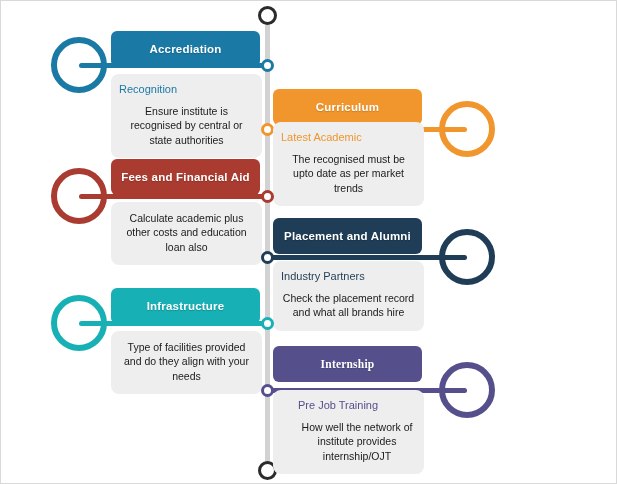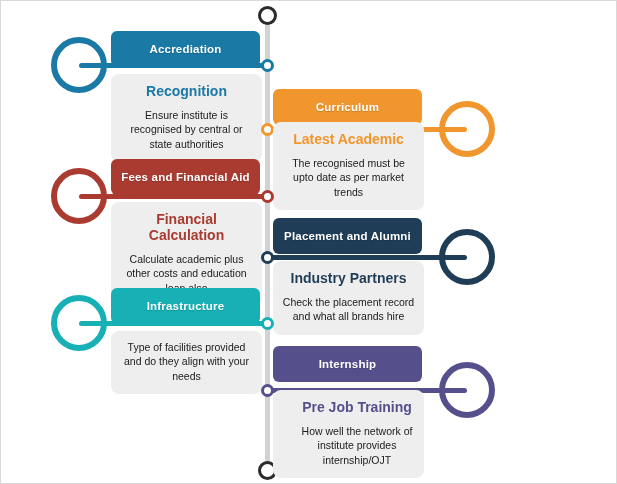--- a/index.html
+++ b/index.html
@@ -90,23 +90,23 @@
   
   .card {
     position: absolute;
     width: 151px;
     background: #eeeeee;
     border-radius: 8px;
     padding: 9px 8px 11px 8px;
     box-sizing: border-box;
   }
   .card-title {
-    font-size: 14px;
-    font-weight: bold;
-    text-align: center;
+    font-size: 11px;
+    font-weight: normal;
+    text-align: left;
     margin-bottom: 9px;
   }
   .card-body {
     font-size: 10.5px;
     color: #1a1a1a;
     text-align: center;
     line-height: 1.38;
   }
 </style>
 </head>
@@ -133,41 +133,40 @@
       <div class="pill" style="background: rgb(240, 150, 45); top: 88px; left: 272px;">Curriculum</div>
       <div class="card" style="background: rgb(238, 238, 238); top: 121px; left: 272px;">
         <div class="card-title" style="color: rgb(240, 150, 45);">Latest Academic</div>
         <div class="card-body">The recognised must be upto date as per market trends</div>
       </div>
       <div class="connector" style="background: rgb(169, 59, 48); top: 193px; left: 78px; width: 188px;"></div>
       <div class="big-ring" style="border-color: rgb(169, 59, 48); left: 50px; top: 167px;"></div>
       <div class="node" style="border-color: rgb(169, 59, 48); top: 189px;"></div>
       <div class="pill" style="background: rgb(169, 59, 48); top: 158px; left: 110px;">Fees and Financial Aid</div>
       <div class="card" style="background: rgb(238, 238, 238); top: 201px; left: 110px;">
-        <div class="card-title" style="color: rgb(169, 59, 48);">Financial Calculation</div>
         <div class="card-body">Calculate academic plus other costs and education loan also</div>
       </div>
       <div class="connector" style="background: rgb(31, 61, 86); top: 254px; left: 266px; width: 200px;"></div>
       <div class="big-ring" style="border-color: rgb(31, 61, 86); left: 438px; top: 228px;"></div>
       <div class="node" style="border-color: rgb(31, 61, 86); top: 250px;"></div>
       <div class="pill" style="background: rgb(31, 61, 86); top: 217px; left: 272px; border-radius: 6px;">Placement and Alumni</div>
       <div class="card" style="background: rgb(238, 238, 238); top: 260px; left: 272px;">
         <div class="card-title" style="color: rgb(31, 61, 86);">Industry Partners</div>
         <div class="card-body">Check the placement record and what all brands hire</div>
       </div>
       <div class="connector" style="background: rgb(22, 176, 181); top: 320px; left: 78px; width: 188px;"></div>
       <div class="big-ring" style="border-color: rgb(22, 176, 181); left: 50px; top: 294px;"></div>
       <div class="node" style="border-color: rgb(22, 176, 181); top: 316px;"></div>
       <div class="pill" style="background: rgb(22, 176, 181); top: 287px; left: 110px;">Infrastructure</div>
       <div class="card" style="background: rgb(238, 238, 238); top: 330px; left: 110px;">
         <div class="card-body">Type of facilities provided and do they align with your needs</div>
       </div>
       <div class="connector" style="background: rgb(85, 80, 140); top: 387px; left: 266px; width: 200px;"></div>
       <div class="big-ring" style="border-color: rgb(85, 80, 140); left: 438px; top: 361px;"></div>
       <div class="node" style="border-color: rgb(85, 80, 140); top: 383px;"></div>
-      <div class="pill" style="background: rgb(85, 80, 140); top: 345px; left: 272px;">Internship</div>
+      <div class="pill" style="background: rgb(85, 80, 140); top: 345px; left: 272px; font-family: Liberation Serif, serif;">Internship</div>
       <div class="card" style="background: rgb(238, 238, 238); top: 389px; left: 272px; padding-left: 25px;">
         <div class="card-title" style="color: rgb(85, 80, 140);">Pre Job Training</div>
         <div class="card-body">How well the network of institute provides internship/OJT</div>
       </div>
     </div>
 
 </div>
 
 </body></html>

